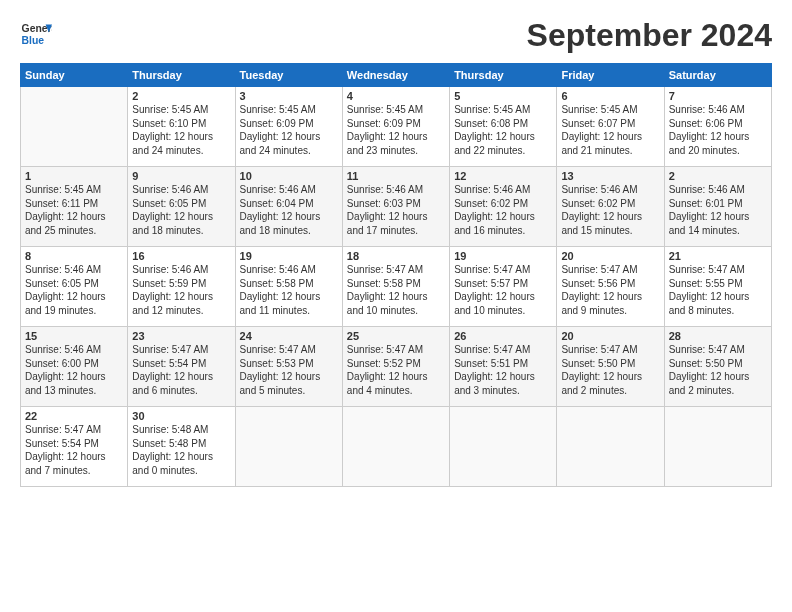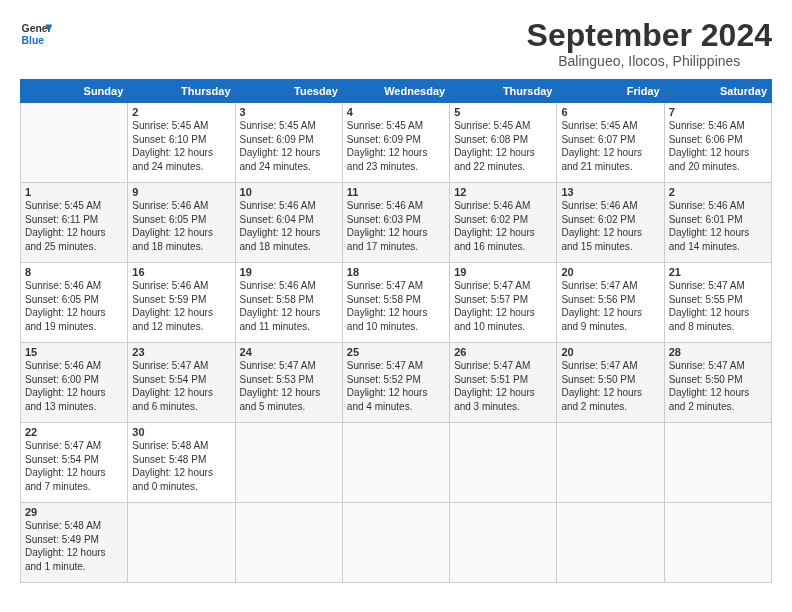--- a/index.html
+++ b/index.html
@@ -25,21 +25,21 @@
     .logo {
       display: flex;
       align-items: center;
       gap: 4px;
     }
     .logo-icon {
       width: 32px;
       height: 32px;
     }
     .title-area {
-      text-align: center;
+      text-align: left;
     }
     .month-title {
       font-size: 32px;
       font-weight: bold;
       color: #333;
       line-height: 1.1;
     }
     .location {
       font-size: 14px;
       color: #555;
@@ -48,21 +48,21 @@
       width: 100%;
       border-collapse: collapse;
       table-layout: fixed;
     }
     .calendar thead th {
       background-color: #1a6dc0;
       color: #fff;
       font-size: 11px;
       font-weight: bold;
       padding: 5px 4px;
-      text-align: right;
+      text-align: left;
       border: 1px solid #1a6dc0;
     }
     .calendar tbody td {
       border: 1px solid #ccc;
       vertical-align: top;
       padding: 3px 4px;
       font-size: 8.5px;
       color: #333;
       height: 80px;
     }
@@ -94,21 +94,20 @@
   <div class="header">
     <div class="logo">
       <svg class="logo-icon" viewBox="0 0 40 40">
         <text x="2" y="18" font-size="13" font-weight="bold" fill="#333" font-family="Arial">General</text>
         <text x="2" y="32" font-size="13" font-weight="bold" fill="#1a6dc0" font-family="Arial">Blue</text>
         <polygon points="32,8 40,8 36,18" fill="#1a6dc0"></polygon>
       </svg>
     </div>
     <div class="title-area">
       <div class="month-title">September 2024</div>
-      <div class="location">Balingueo, Ilocos, Philippines</div>
     </div>
   </div>
 
   <table class="calendar">
     <thead>
       <tr>
         <th>Sunday</th>
         <th>Thursday</th>
         <th>Tuesday</th>
         <th>Wednesday</th>
@@ -249,27 +248,15 @@
           <span class="day-number">30</span>
           <div class="day-info">Sunrise: 5:48 AM<br>Sunset: 5:48 PM<br>Daylight: 12 hours<br>and 0 minutes.</div>
         </td>
         <td class="empty-cell"></td>
         <td class="empty-cell"></td>
         <td class="empty-cell"></td>
         <td class="empty-cell"></td>
         <td class="empty-cell"></td>
       </tr>
 
-      <tr>
-        <td>
-          <span class="day-number">29</span>
-          <div class="day-info">Sunrise: 5:48 AM<br>Sunset: 5:49 PM<br>Daylight: 12 hours<br>and 1 minute.</div>
-        </td>
-        <td class="empty-cell"></td>
-        <td class="empty-cell"></td>
-        <td class="empty-cell"></td>
-        <td class="empty-cell"></td>
-        <td class="empty-cell"></td>
-        <td class="empty-cell"></td>
-      </tr>
     </tbody>
   </table>
 </div>
 
 </body></html>

